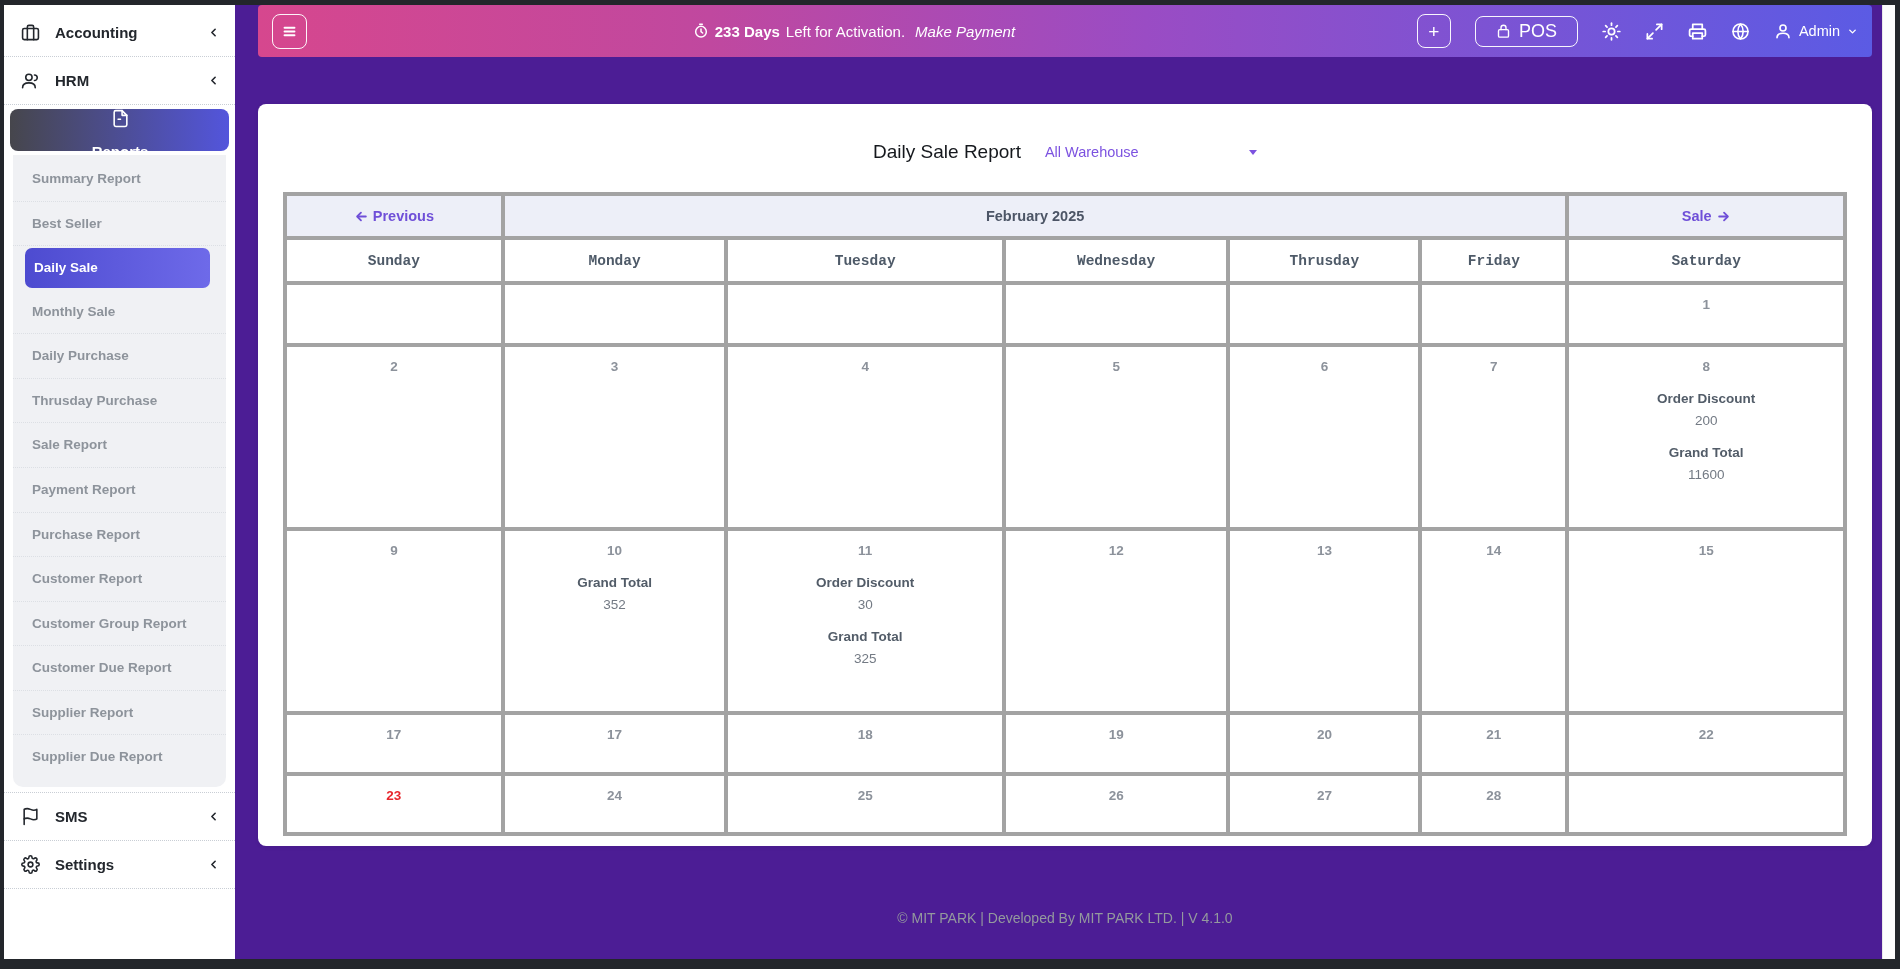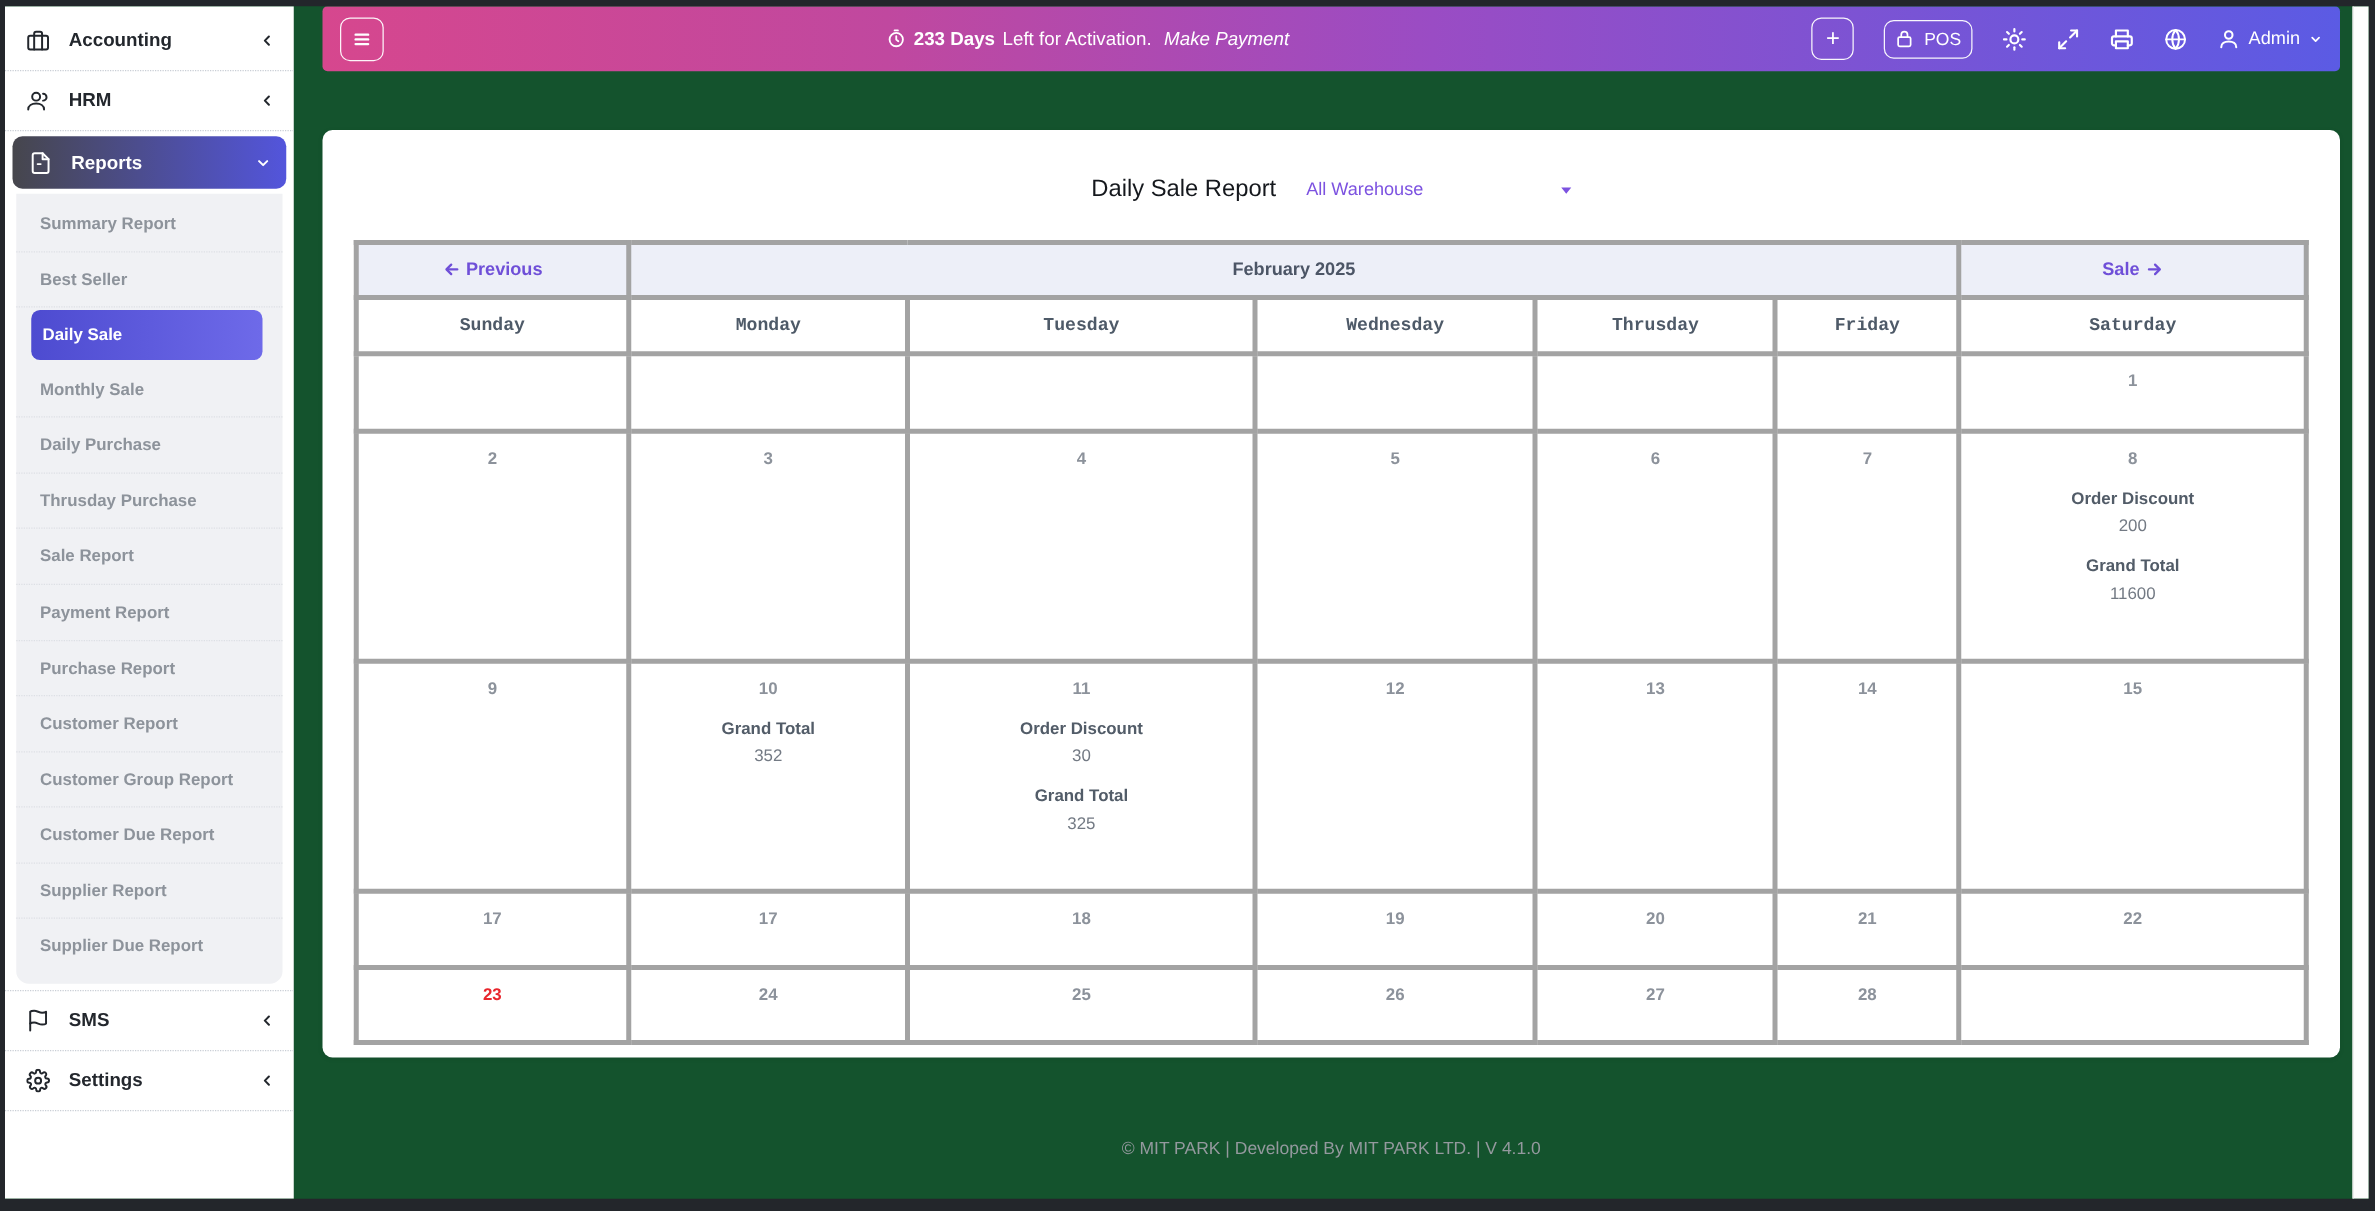--- a/index.html
+++ b/index.html
@@ -1,27 +1,27 @@
 <!DOCTYPE html>
 <html><head>
 <meta charset="utf-8">
 <style>
   html,body{margin:0;padding:0;background:#30343a;font-family:"Liberation Sans",sans-serif;}
   *{box-sizing:border-box;}
   .frame{width:1900px;height:969px;border:5px solid #23262b;border-left-width:4px;border-bottom-width:10px;
-         display:flex;background:#14532d;overflow:hidden;}
+         display:flex;background:#4c1d95;overflow:hidden;}
 
   
   .sidebar{width:231px;background:#fff;flex-shrink:0;padding-top:4px;display:flex;flex-direction:column;overflow:hidden;}
   .side-item{display:flex;align-items:center;height:47px;padding:0 15px 0 17px;gap:15px;
              color:#23272d;font-weight:bold;font-size:15px;cursor:pointer;flex-shrink:0;}
   .side-item svg.mi{width:19px;height:19px;flex-shrink:0;}
   .side-item .chev{margin-left:auto;flex-shrink:0;}
   .side-item.active{margin:4px 6px;height:42px;border-radius:8px;padding:0 12px 0 13px;
-             background:linear-gradient(90deg,#46464c 0%,#5355dc 100%);color:#fff;}
+             background:linear-gradient(90deg,#46464c 0%,#5355dc 100%);color:#fff;flex-direction:column;}
   .sdivider{border-top:1px dotted #c9ced5;margin:0;flex-shrink:0;}
   .submenu{background:#f0f1f4;border-radius:0 0 10px 10px;margin:0 9px 5px 9px;padding:2px 0 8px;flex-shrink:0;}
   .sub-item{padding:12px 12px 12px 19px;color:#8d939b;font-weight:bold;font-size:13.5px;
             border-bottom:1px dotted #dcdfe4;cursor:pointer;line-height:1.45;}
   .sub-item:last-child{border-bottom:none;}
   .sub-item.active{background:linear-gradient(90deg,#4d4bd0,#6e6ae9);color:#fff;border-radius:7px;
             margin:2px 16px 2px 12px;padding:10px 10px 10px 9px;border-bottom:none;}
 
   
   .main{flex:1;display:flex;flex-direction:column;padding:0 10px 0 23px;overflow:hidden;gap:16px;}
@@ -32,21 +32,21 @@
           display:flex;align-items:center;padding:0 14px;color:#fff;}
   .hamb{width:35px;height:35px;border:1px solid rgba(255,255,255,.95);border-radius:8px;background:transparent;
         display:flex;align-items:center;justify-content:center;cursor:pointer;color:#fff;flex-shrink:0;}
   .activation{flex:1;display:flex;align-items:center;justify-content:center;gap:6px;font-size:15px;white-space:nowrap;}
   .activation b{font-weight:bold;}
   .activation .paylink{font-style:italic;margin-left:4px;cursor:pointer;}
   .tb-right{display:flex;align-items:center;gap:24px;flex-shrink:0;margin-left:16px;}
   .sqbtn{width:34px;height:34px;border:1px solid rgba(255,255,255,.95);border-radius:8px;background:transparent;
          color:#fff;font-size:19px;line-height:1;display:flex;align-items:center;justify-content:center;cursor:pointer;}
   .posbtn{height:31px;border:1px solid rgba(255,255,255,.95);border-radius:8px;background:transparent;color:#fff;
-          display:flex;align-items:center;gap:8px;padding:0 8px;font-size:14px;cursor:pointer;}
+          display:flex;align-items:center;gap:8px;padding:0 20px;font-size:18px;cursor:pointer;}
   .tbicon{display:flex;align-items:center;cursor:pointer;}
   .adminbox{display:flex;align-items:center;gap:7px;font-size:14.5px;cursor:pointer;white-space:nowrap;}
 
   .card{background:#fff;border-radius:8px;box-shadow:0 1px 4px rgba(21,27,38,.09);
         margin-top:31px;height:742px;padding:24px 25px;flex-shrink:0;}
   .title-row{display:flex;align-items:center;justify-content:center;gap:24px;margin:13px 0 29px;}
   .rpt-title{font-size:19px;font-weight:500;color:#15181d;margin:0;}
   .wh-select{display:flex;align-items:center;justify-content:space-between;width:212px;
              color:#7c52e0;font-size:14.5px;cursor:pointer;}
   .caret-down{width:0;height:0;border-left:4.5px solid transparent;border-right:4.5px solid transparent;

